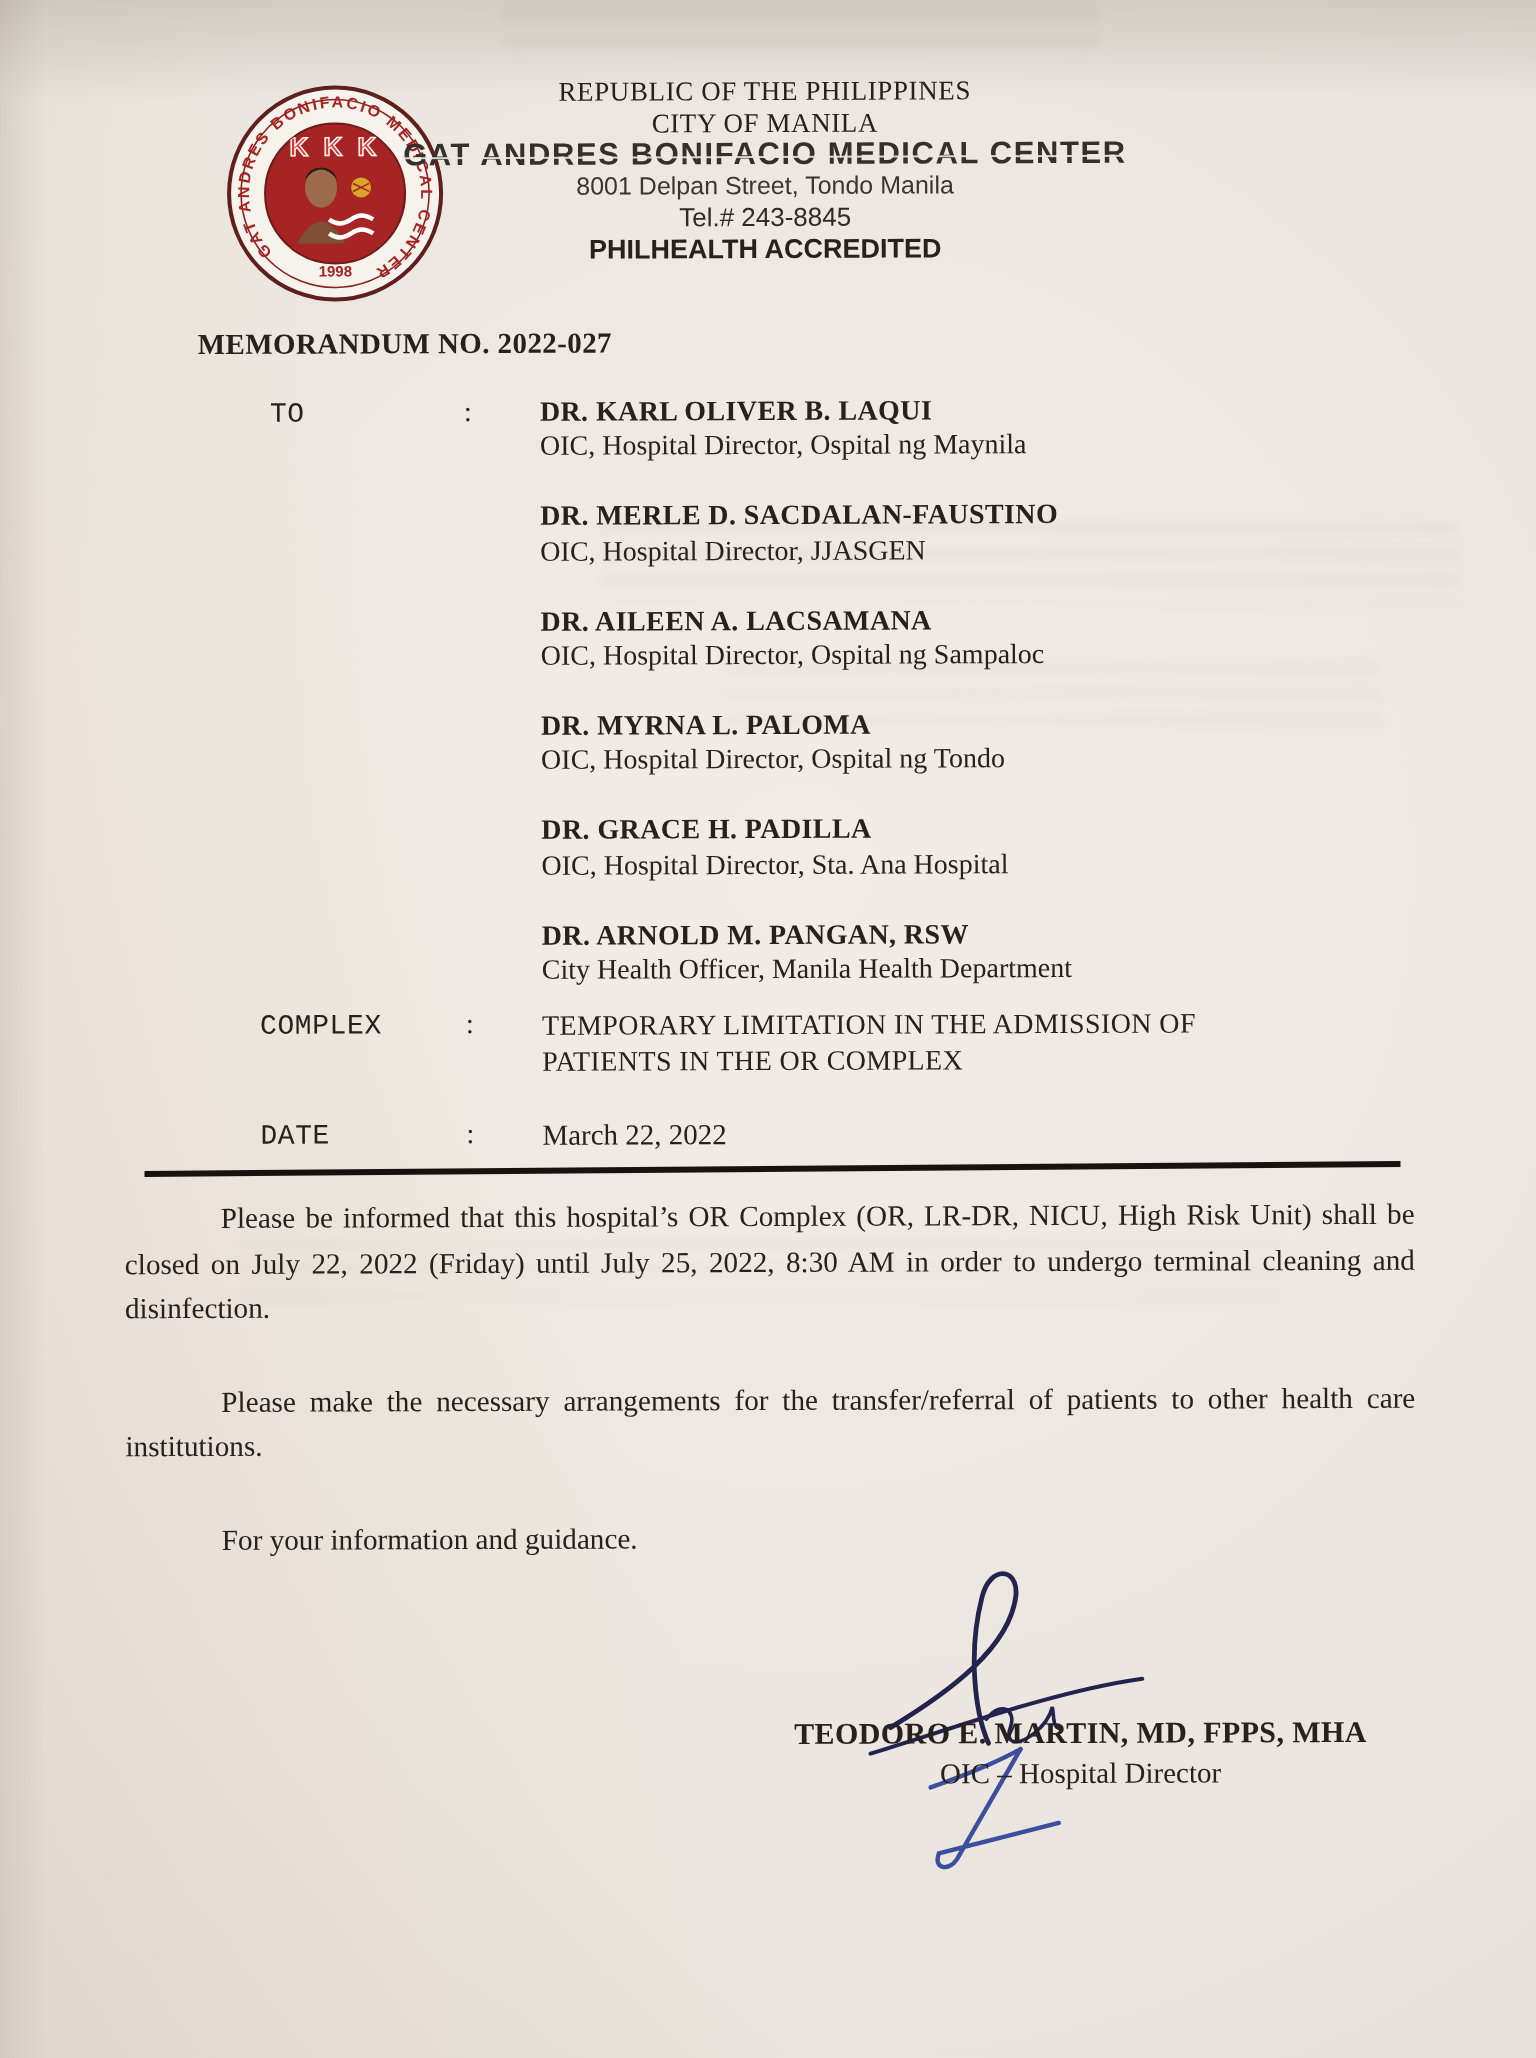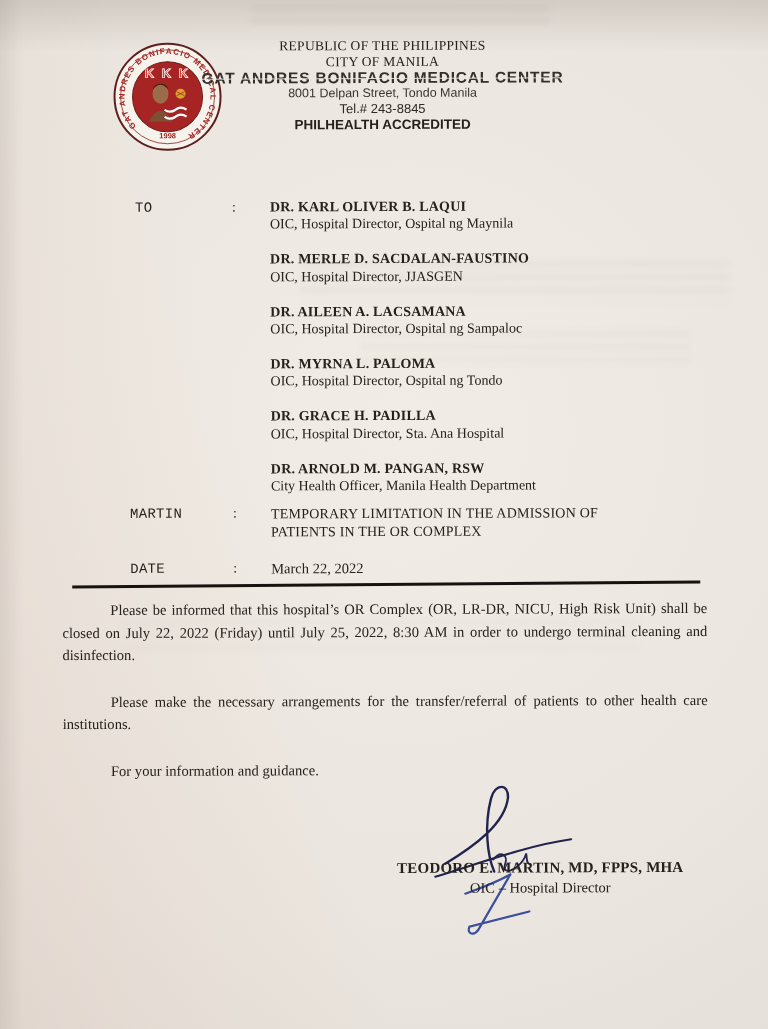--- a/index.html
+++ b/index.html
@@ -96,20 +96,21 @@
 
     <div class="hdr">
       <div class="h-serif">REPUBLIC OF THE PHILIPPINES</div>
       <div class="h-serif">CITY OF MANILA</div>
       <div><span class="h-name">GAT ANDRES BONIFACIO MEDICAL CENTER</span></div>
       <div class="h-sans">8001 Delpan Street, Tondo Manila</div>
       <div class="h-tel">Tel.# 243-8845</div>
       <div class="h-phil">PHILHEALTH ACCREDITED</div>
     </div>
 
+    <div class="memo-no">MEMORANDUM NO. 2022-027</div>
 
     <div class="lbl" style="left:136px;top:199px;">TO</div>
     <div class="colon" style="top:199px;">:</div>
     <div class="recips">
       <div class="recip">
         <div class="nm">DR. KARL OLIVER B. LAQUI</div>
         <div>OIC, Hospital Director, Ospital ng Maynila</div>
       </div>
       <div class="recip">
         <div class="nm">DR. MERLE D. SACDALAN-FAUSTINO</div>
@@ -126,21 +127,21 @@
       <div class="recip">
         <div class="nm">DR. GRACE H. PADILLA</div>
         <div>OIC, Hospital Director, Sta. Ana Hospital</div>
       </div>
       <div class="recip">
         <div class="nm">DR. ARNOLD M. PANGAN, RSW</div>
         <div>City Health Officer, Manila Health Department</div>
       </div>
     </div>
 
-    <div class="lbl" style="left:130px;top:505px;">MARTIN</div>
+    <div class="lbl" style="left:130px;top:505px;">COMPLEX</div>
     <div class="colon" style="top:505px;">:</div>
     <div class="subj-text">TEMPORARY LIMITATION IN THE ADMISSION OF PATIENTS IN THE OR COMPLEX</div>
 
     <div class="lbl" style="left:130px;top:560px;">DATE</div>
     <div class="colon" style="top:560px;">:</div>
     <div class="date-text" style="font-weight:normal;">March 22, 2022</div>
 
     <div class="rule"></div>
 
     <div class="bodytxt">

